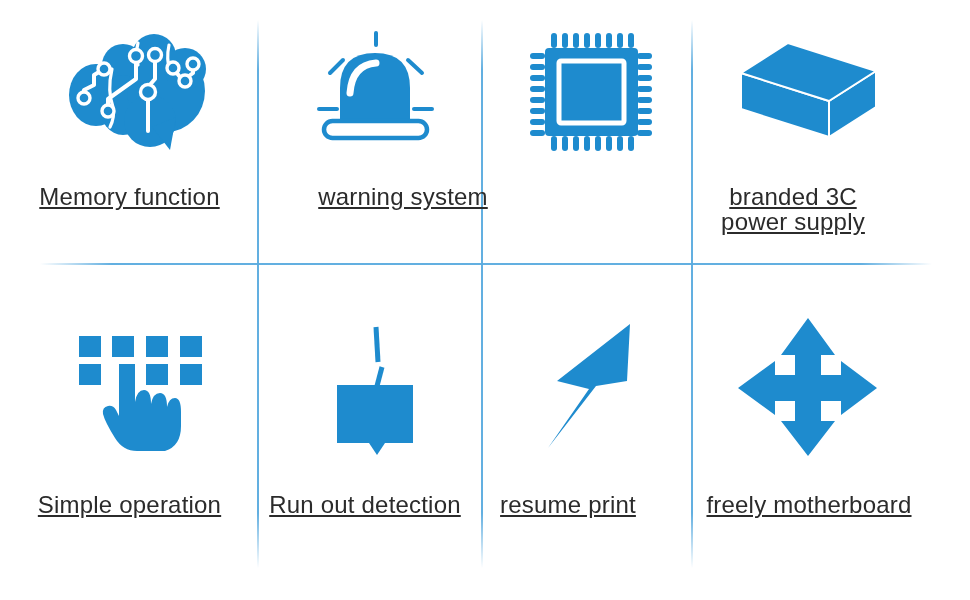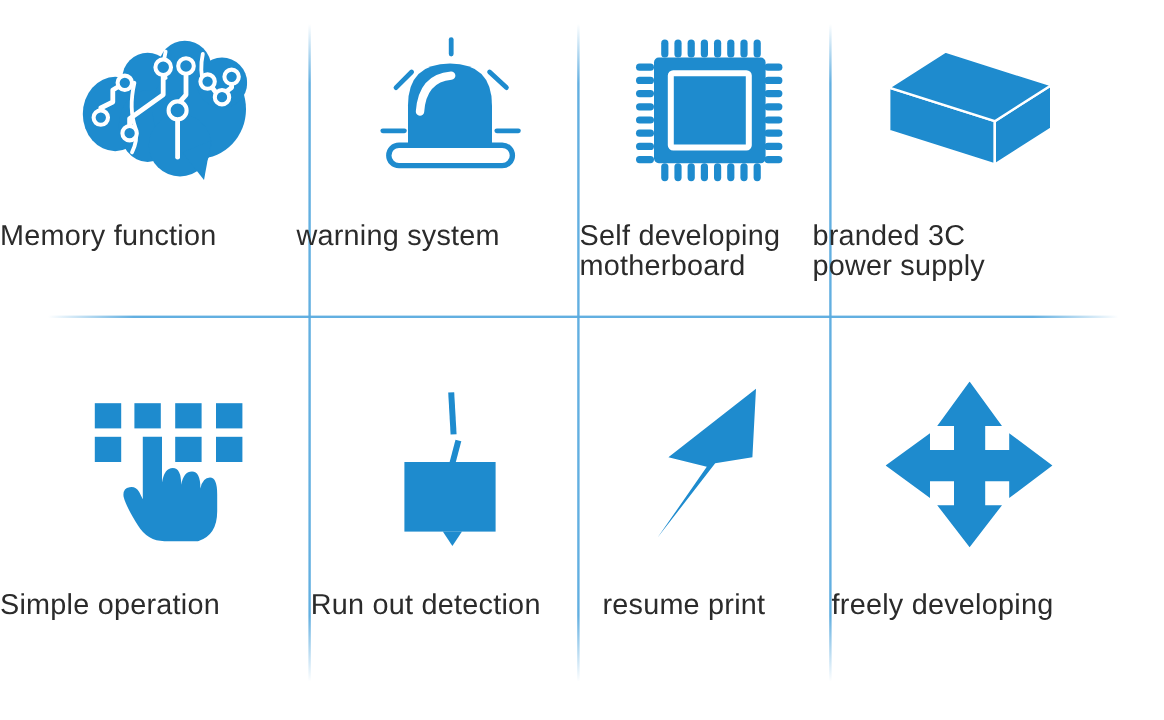--- a/index.html
+++ b/index.html
@@ -24,24 +24,26 @@
   .hline{
     position:absolute;left:40px;width:892px;top:263px;height:2px;
     background:linear-gradient(to right,
       rgba(90,171,223,0) 0%, rgba(90,171,223,.95) 8%,
       rgba(90,171,223,.95) 92%, rgba(90,171,223,0) 100%);
   }
   .icon{position:absolute;color:var(--blue);}
   .icon svg{display:block;width:100%;height:100%;}
   .label{
     position:absolute;
+    text-align:center;
     font-size:24px;line-height:25px;
     letter-spacing:.2px;
     color:var(--text);
     white-space:pre-line;
+    text-decoration:underline;
   }
 </style>
 </head>
 <body>
 
 <div id="page">
 
   <div class="vline" style="left:257px"></div>
   <div class="vline" style="left:481px"></div>
   <div class="vline" style="left:691px"></div>
@@ -94,21 +96,21 @@
       <rect x="11" y="94" width="103" height="17" rx="8.5" fill="#fff" stroke="currentColor" stroke-width="4.5"></rect>
       <g fill="none" stroke="currentColor" stroke-width="4" stroke-linecap="round">
         <line x1="63" y1="6" x2="63" y2="18"></line>
         <line x1="17" y1="46" x2="30" y2="33"></line>
         <line x1="95" y1="33" x2="109" y2="46"></line>
         <line x1="6" y1="82" x2="24" y2="82"></line>
         <line x1="101" y1="82" x2="119" y2="82"></line>
       </g>
     </svg>
   </div>
-  <div class="label" style="left:247px;width:252px;top:184px">warning system</div>
+  <div class="label" style="left:277px;width:252px;top:184px">warning system</div>
 
   <div class="icon" style="left:527px;top:31px;width:128px;height:122px">
     <svg viewBox="0 0 128 122" xmlns="http://www.w3.org/2000/svg">
       <g fill="currentColor">
         <rect x="24" y="2" width="6" height="15" rx="3"></rect>
           <rect x="35" y="2" width="6" height="15" rx="3"></rect>
         <rect x="46" y="2" width="6" height="15" rx="3"></rect>
           <rect x="57" y="2" width="6" height="15" rx="3"></rect>
         <rect x="68" y="2" width="6" height="15" rx="3"></rect>
           <rect x="79" y="2" width="6" height="15" rx="3"></rect>
@@ -136,22 +138,20 @@
           <rect x="110" y="55" width="15" height="6" rx="3"></rect>
         <rect x="110" y="66" width="15" height="6" rx="3"></rect>
           <rect x="110" y="77" width="15" height="6" rx="3"></rect>
         <rect x="110" y="88" width="15" height="6" rx="3"></rect>
           <rect x="110" y="99" width="15" height="6" rx="3"></rect>
         <rect x="18" y="17" width="93" height="88" rx="4"></rect>
       </g>
       <rect x="32" y="30" width="65" height="62" rx="2" fill="none" stroke="#fff" stroke-width="5"></rect>
     </svg>
   </div>
-  <div class="label" style="left:483px;width:210px;top:184px">Self developing
-motherboard</div>
 
   <div class="icon" style="left:733px;top:38px;width:150px;height:105px">
     <svg viewBox="0 0 150 105" xmlns="http://www.w3.org/2000/svg">
       <g fill="currentColor" stroke="#fff" stroke-width="2" stroke-linejoin="round">
         <polygon points="8,35 96,63 96,99 8,71"></polygon>
         <polygon points="96,63 143,33 143,69 96,99"></polygon>
         <polygon points="55,5 143,33 96,63 8,35"></polygon>
       </g>
     </svg>
   </div>
@@ -192,24 +192,24 @@
       </g>
     </svg>
   </div>
   <div class="label" style="left:259px;width:212px;top:492px">Run out detection</div>
 
   <div class="icon" style="left:540px;top:318px;width:100px;height:135px">
     <svg viewBox="0 0 100 135" xmlns="http://www.w3.org/2000/svg">
       <polygon fill="currentColor" points="90,6 17,63 49,71 8,130 56,68 87,63"></polygon>
     </svg>
   </div>
-  <div class="label" style="left:502px;width:210px;top:492px">resume print</div>
+  <div class="label" style="left:463px;width:210px;top:492px">resume print</div>
 
   <div class="icon" style="left:738px;top:318px;width:140px;height:140px">
     <svg viewBox="0 0 140 140" xmlns="http://www.w3.org/2000/svg">
       <path fill="currentColor" d="M70,0 L97,37 L83,37 L83,57 L103,57 L103,43 L139,70
         L103,97 L103,83 L83,83 L83,103 L97,103 L70,138 L43,103 L57,103 L57,83
         L37,83 L37,97 L0,70 L37,43 L37,57 L57,57 L57,37 L43,37 Z"></path>
     </svg>
   </div>
-  <div class="label" style="left:693px;width:232px;top:492px">freely developing</div>
+  <div class="label" style="left:693px;width:232px;top:492px">freely motherboard</div>
 
 </div>
 
 </body></html>

